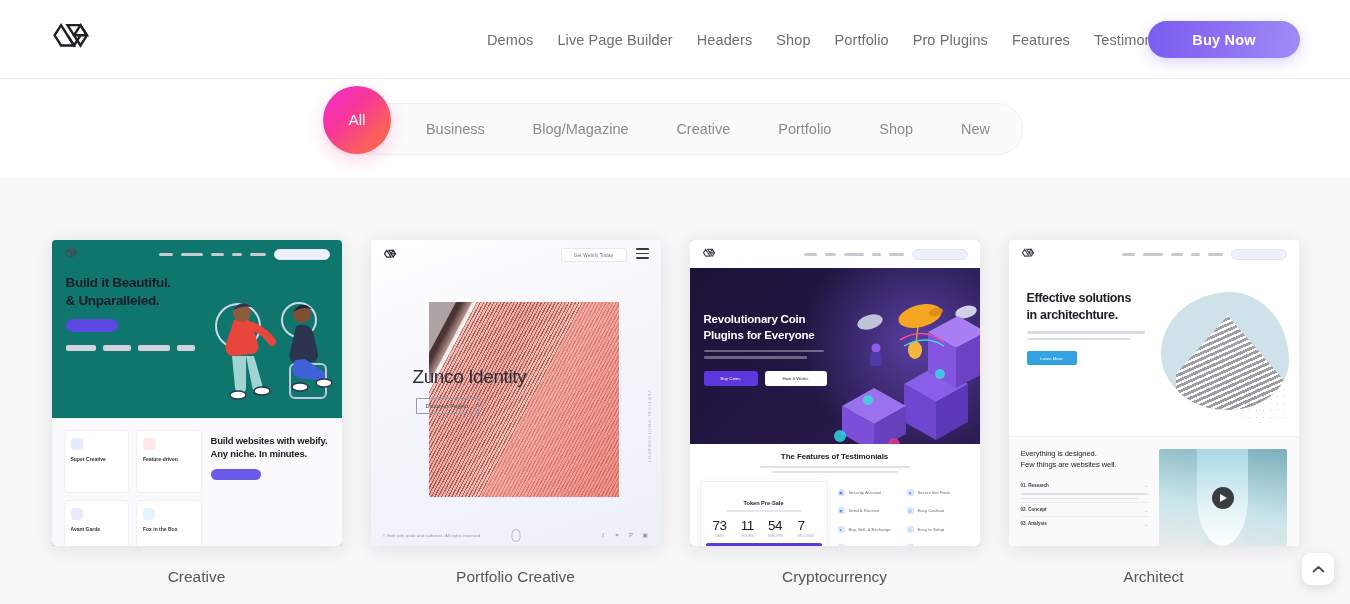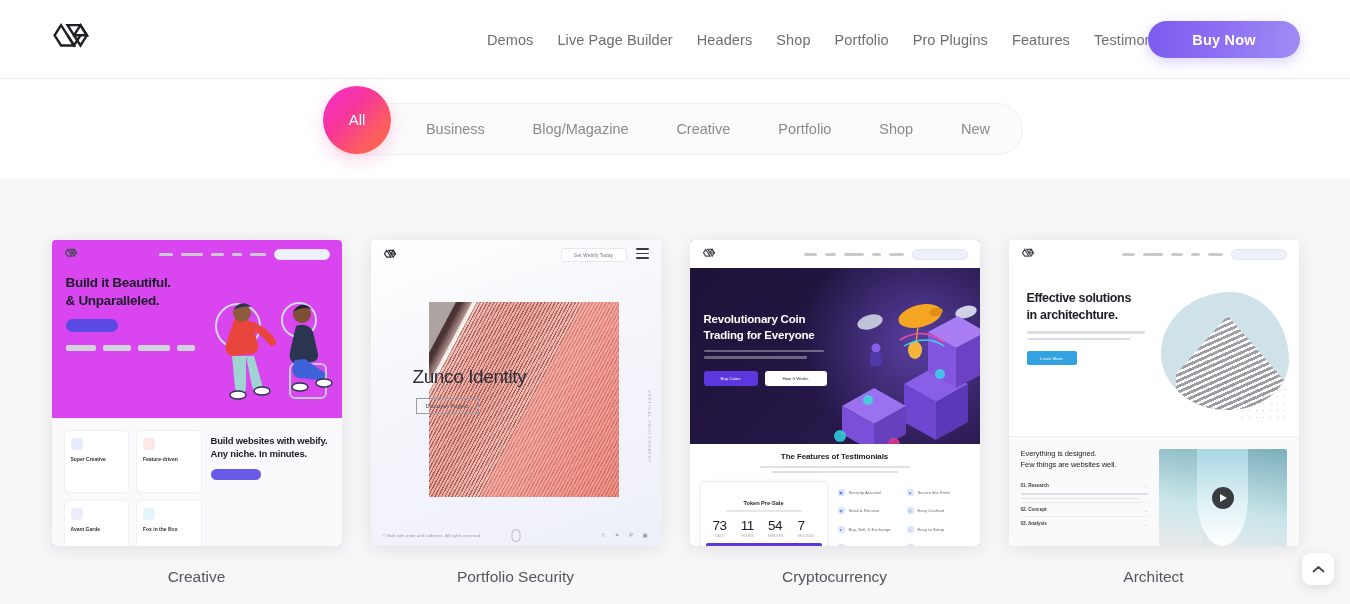--- a/index.html
+++ b/index.html
@@ -134,21 +134,21 @@
     margin-left: auto;
     display: flex; align-items: center; gap: 8px;
   }
   .mn { height: 3px; border-radius: 2px; background: #c9c9d2; }
   .mini-cta {
     height: 11px; width: 56px; border-radius: 6px;
     background: #eef0fb; border: 1px solid #e2e5f6;
   }
 
   
-  .c1 { background: #d946ef; }
+  .c1 { background: #0f766e; }
   .c1-hero { height: 150px; padding: 6px 14px 0; position: relative; }
   .c1-h1 { font-size: 13.5px; font-weight: bold; color: #1c1c28; line-height: 1.32; letter-spacing: -.3px; }
   .c1-sub { margin-top: 7px; }
   .tl { height: 3px; background: #d7d7e0; border-radius: 2px; margin-bottom: 4px; }
   .c1-btn { margin-top: 9px; width: 52px; height: 13px; border-radius: 7px; background: #5a4ae3; }
   .c1-brands { display:flex; gap:7px; margin-top: 13px; align-items:center; }
   .brand { height: 6px; border-radius: 2px; background: #d2d2dc; }
   .c1-illu { position: absolute; right: 6px; top: 18px; width: 140px; height: 126px; }
   .c1-lower { background: #fafafc; height: 156px; padding: 11px 12px; display: flex; gap: 9px; border-top: 1px solid #f0f0f4;}
   .feat-grid { display: grid; grid-template-columns: 1fr 1fr; gap: 7px; width: 138px; }
@@ -452,21 +452,21 @@
           <div class="c2-copy">© Built with pride and caffeines. All rights reserved</div>
           <div class="c2-circ"></div>
           <div class="c2-soc">
             <span class="soc">f</span>
             <span class="soc">✦</span>
             <span class="soc">P</span>
             <span class="soc">▣</span>
           </div>
         </div>
       </div>
-      <div class="card-label">Portfolio Security</div>
+      <div class="card-label">Portfolio Creative</div>
     </div>
 
     <div class="card-wrap">
       <div class="card c3">
         <div class="c3-head">
           <svg class="mini-logo" viewBox="0 0 52 38" fill="none" stroke="#4a4a55" stroke-width="4">
             <path d="M12 4 L5 15 L12 26 L26 26 L19 15 Z"></path>
               <path d="M19 4 L33 4 L40 15 L26 15 Z"></path>
             <path d="M33 4 L40 15 L33 26 L26 15 Z"></path>
           </svg>
@@ -474,21 +474,21 @@
             <i class="mn" style="width:13px"></i>
               <i class="mn" style="width:11px"></i>
             <i class="mn" style="width:20px"></i>
               <i class="mn" style="width:9px"></i>
             <i class="mn" style="width:15px"></i>
             <div class="mini-cta"></div>
           </div>
         </div>
         <div class="c3-hero">
           <div class="c3-h1">Revolutionary Coin</div>
-          <div class="c3-h1" style="top:60px">Trading for Everyone</div>
+          <div class="c3-h1" style="top:60px">Plugins for Everyone</div>
           <div class="c3-p">
               <i style="width:100%"></i>
               <i style="width:86%"></i>
             </div>
           <div class="c3-btns">
             <div class="c3-b1">Buy Coins</div>
             <div class="c3-b2">How It Works</div>
           </div>
           <svg class="iso" viewBox="0 0 178 164">
             <ellipse cx="112" cy="28" rx="22" ry="11" fill="#f5a623" transform="rotate(-14 112 28)"></ellipse>

